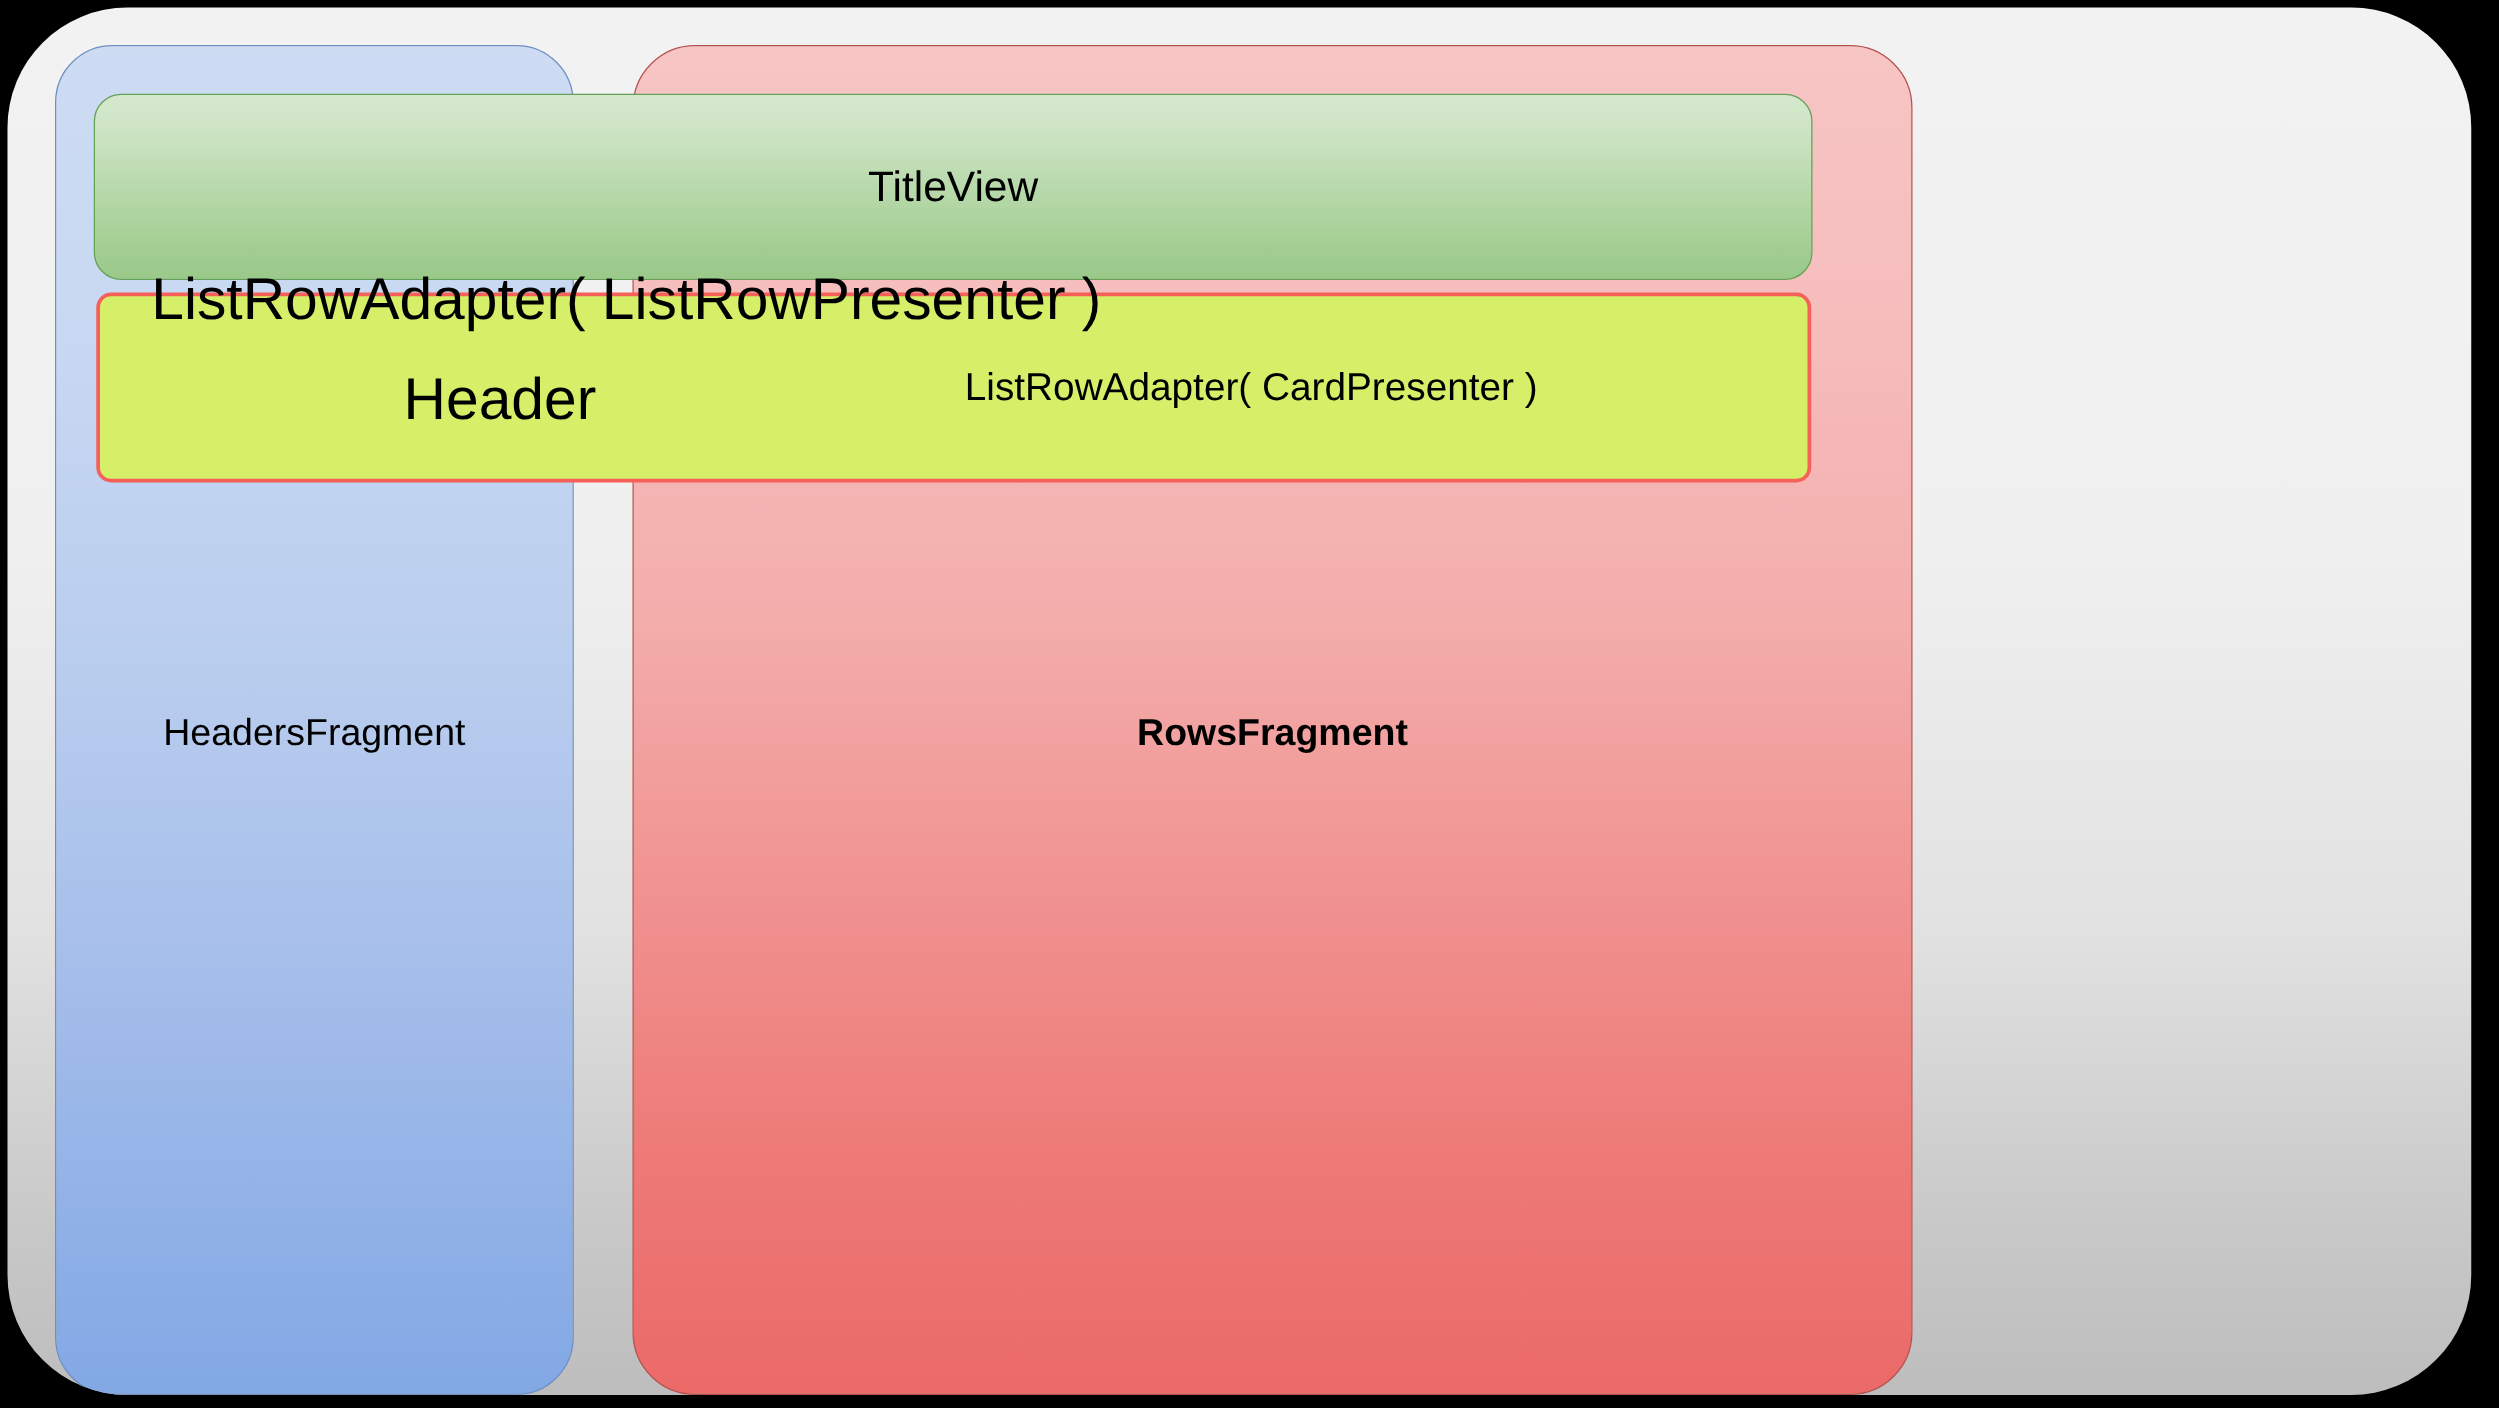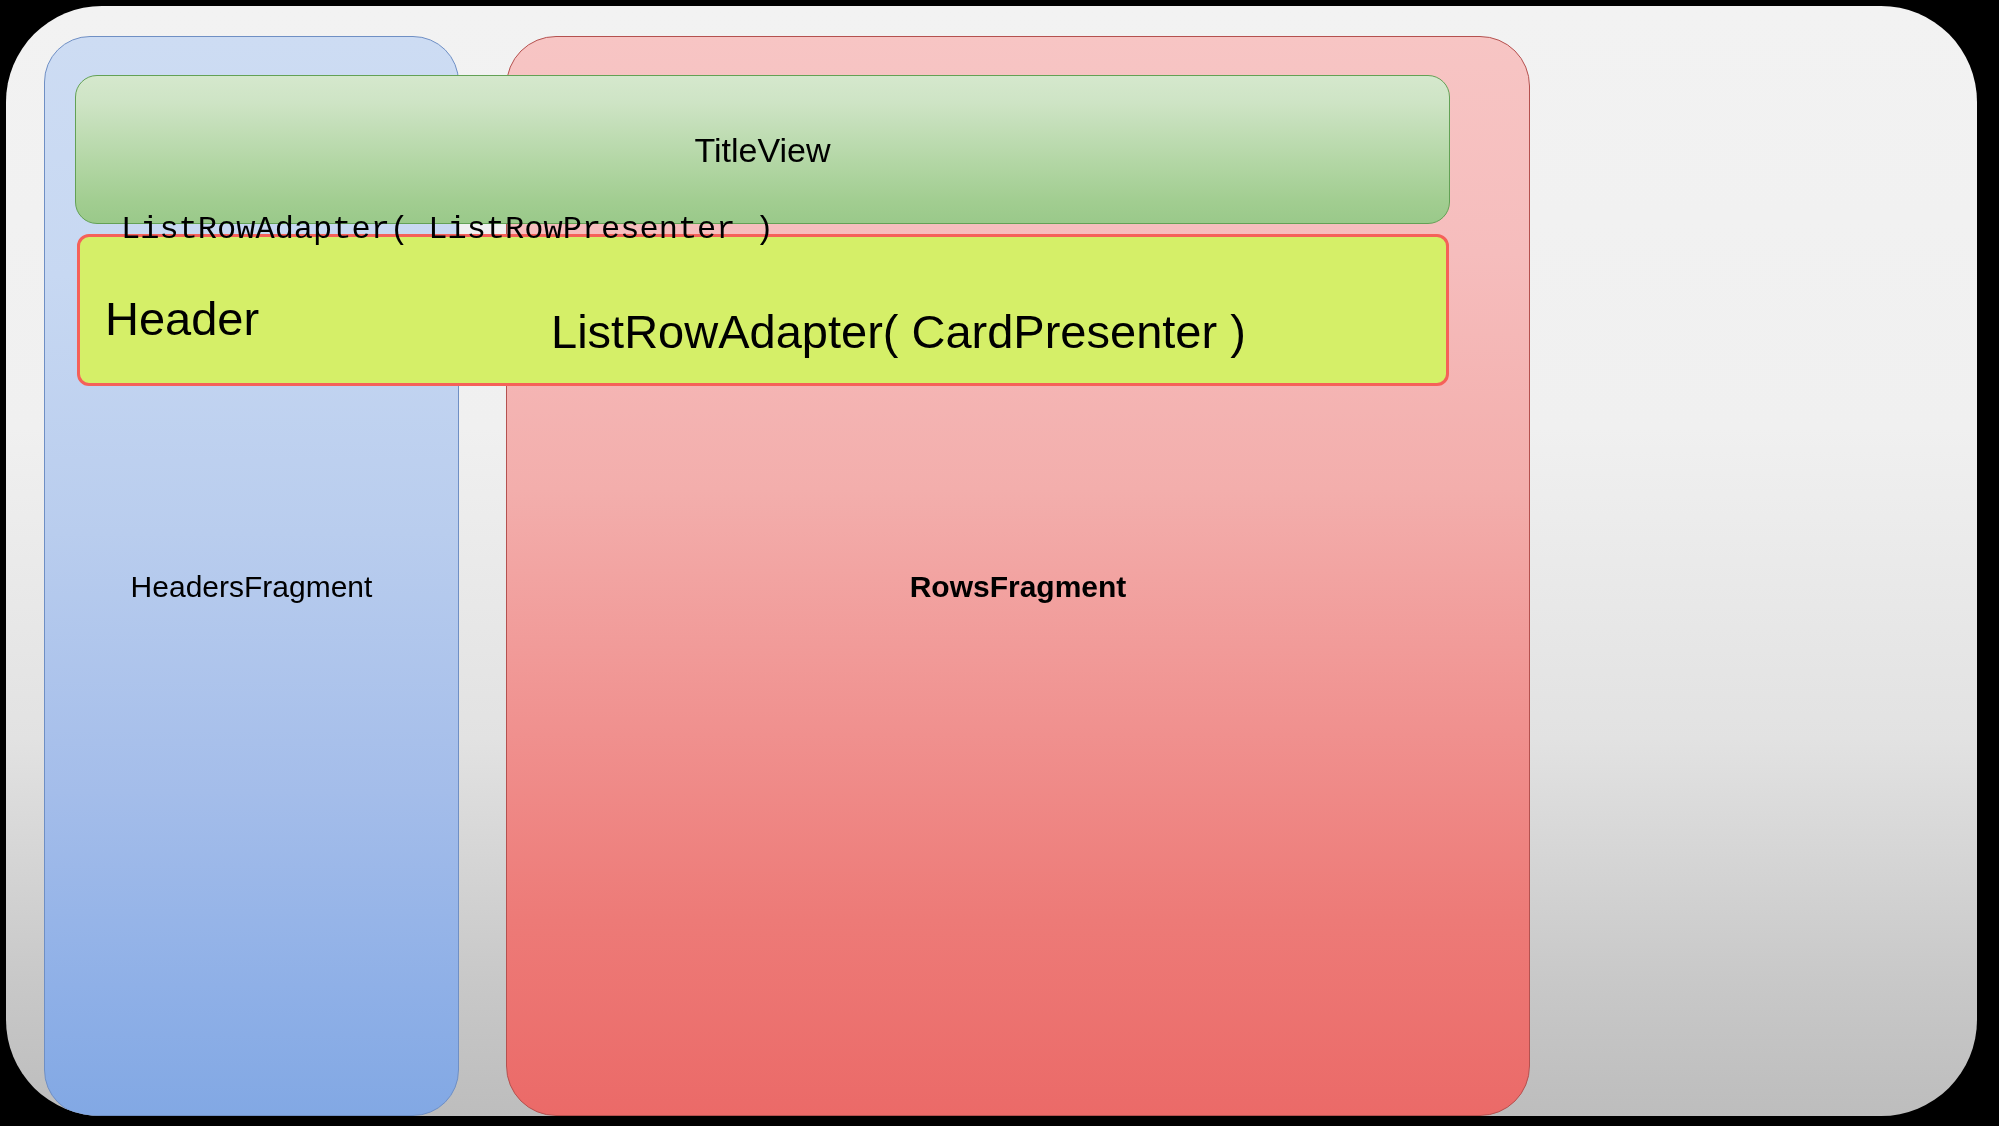--- a/index.html
+++ b/index.html
@@ -125,57 +125,55 @@
     justify-content: center;
     font-size: 34px;
     color: #000000;
   }
 
   
   #list-row-adapter-presenter-label {
     position: absolute;
     left: 115px;
     top: 205px;
-    font-size: 32px;
+    font-size: 47px;
     color: #000000;
     white-space: nowrap;
     z-index: 5;
-    font-family: Liberation Mono, monospace;
   }
 
   
   #row-box {
     position: absolute;
     left: 71px;
     top: 228px;
     width: 1372px;
     height: 152px;
     border-radius: 12px;
     border: 3px solid #f56159;
     box-sizing: border-box;
     background: #d5ef68;
   }
   #row-header-label {
     position: absolute;
     left: 71px;
     top: 285px;
     width: 400px;
-    text-align: left;
+    text-align: right;
     font-size: 47px;
     color: #000000;
     white-space: nowrap;
-    margin-left: 28px;
   }
   #card-presenter-label {
     position: absolute;
     left: 545px;
-    top: 298px;
+    top: 286px;
     width: 900px;
-    text-align: left;
-    font-size: 47px;
+    text-align: center;
+    font-size: 31px;
     color: #000000;
     white-space: nowrap;
   }
 </style>
 </head>
 <body>
 
 <div id="stage">
 
   <div id="outer-container">

